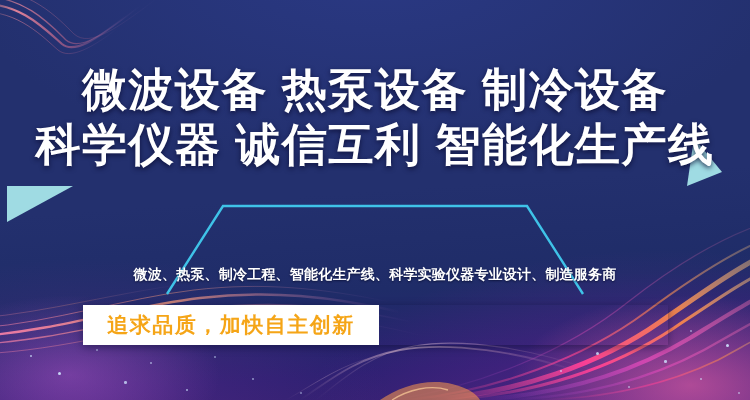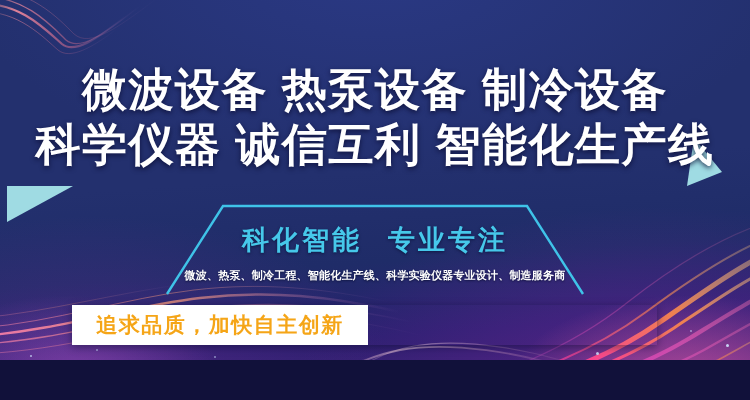--- a/index.html
+++ b/index.html
@@ -1,19 +1,19 @@
 <!DOCTYPE html>
 <html><head>
 <meta charset="utf-8">
 <style>
   html,body{margin:0;padding:0;background:#11113a;}
   *{box-sizing:border-box;}
   #banner{
     position:relative;
-    width:750px;height:360px;
+    width:750px;height:400px;
     overflow:hidden;
     font-family:"Liberation Sans","DejaVu Sans",sans-serif;
     background:
       radial-gradient(ellipse 520px 260px at 88% 108%, rgba(120,40,160,.55) 0%, rgba(60,30,120,0) 70%),
       radial-gradient(ellipse 420px 220px at 12% 104%, rgba(110,45,150,.45) 0%, rgba(40,30,110,0) 72%),
       radial-gradient(ellipse 600px 300px at 50% -10%, rgba(45,60,140,.75) 0%, rgba(26,40,104,0) 70%),
       linear-gradient(176deg,#23306e 0%,#23306e 48%,#1f2c68 70%,#2a2070 88%,#33206e 100%);
   }
 
   
@@ -56,30 +56,30 @@
     text-shadow:0 1px 3px rgba(5,10,40,.6);
   }
   .sub-cyan .gap{display:inline-block;width:26px;}
 
   .descline{
     position:absolute;left:0;right:0;top:265px;
     text-align:center;z-index:7;
   }
   .desc{
     color:#ffffff;
-    font-size:11px;
+    font-size:14px;
     font-weight:bold;
     letter-spacing:.2px;
     white-space:nowrap;
     text-shadow:0 1px 2px rgba(5,10,40,.7);
   }
 
   
   .slogans{
-    position:absolute;left:72px;top:305px;
+    position:absolute;left:83px;top:305px;
     width:585px;height:40px;
     display:flex;z-index:8;
     box-shadow:0 2px 8px rgba(5,8,40,.45);
   }
   .slogan{
     display:flex;align-items:center;justify-content:center;
     font-size:21px;font-weight:bold;letter-spacing:1.5px;
     white-space:nowrap;
   }
   .slogan-left{
@@ -193,23 +193,20 @@
     <span class="hl">微波设备  热泵设备  制冷设备</span>
     <span class="hl">科学仪器  诚信互利  智能化生产线</span>
   </div>
 
   <div class="bracketWrap">
     <svg width="420" height="96" viewBox="0 0 420 96">
       <polyline points="2,94 58,6 362,6 418,94" fill="none" stroke="#3fc3e8" stroke-width="2.4"></polyline>
     </svg>
   </div>
 
-  <div class="subline">
-    <span class="sub-cyan"><span>科化智能</span><span class="gap"></span><span>专业专注</span></span>
-  </div>
 
   <div class="descline">
     <span class="desc">微波、热泵、制冷工程、智能化生产线、科学实验仪器专业设计、制造服务商</span>
   </div>
 
   <div class="slogans">
     <div class="slogan slogan-left">追求品质，加快自主创新</div>
   </div>
 
 </div>

